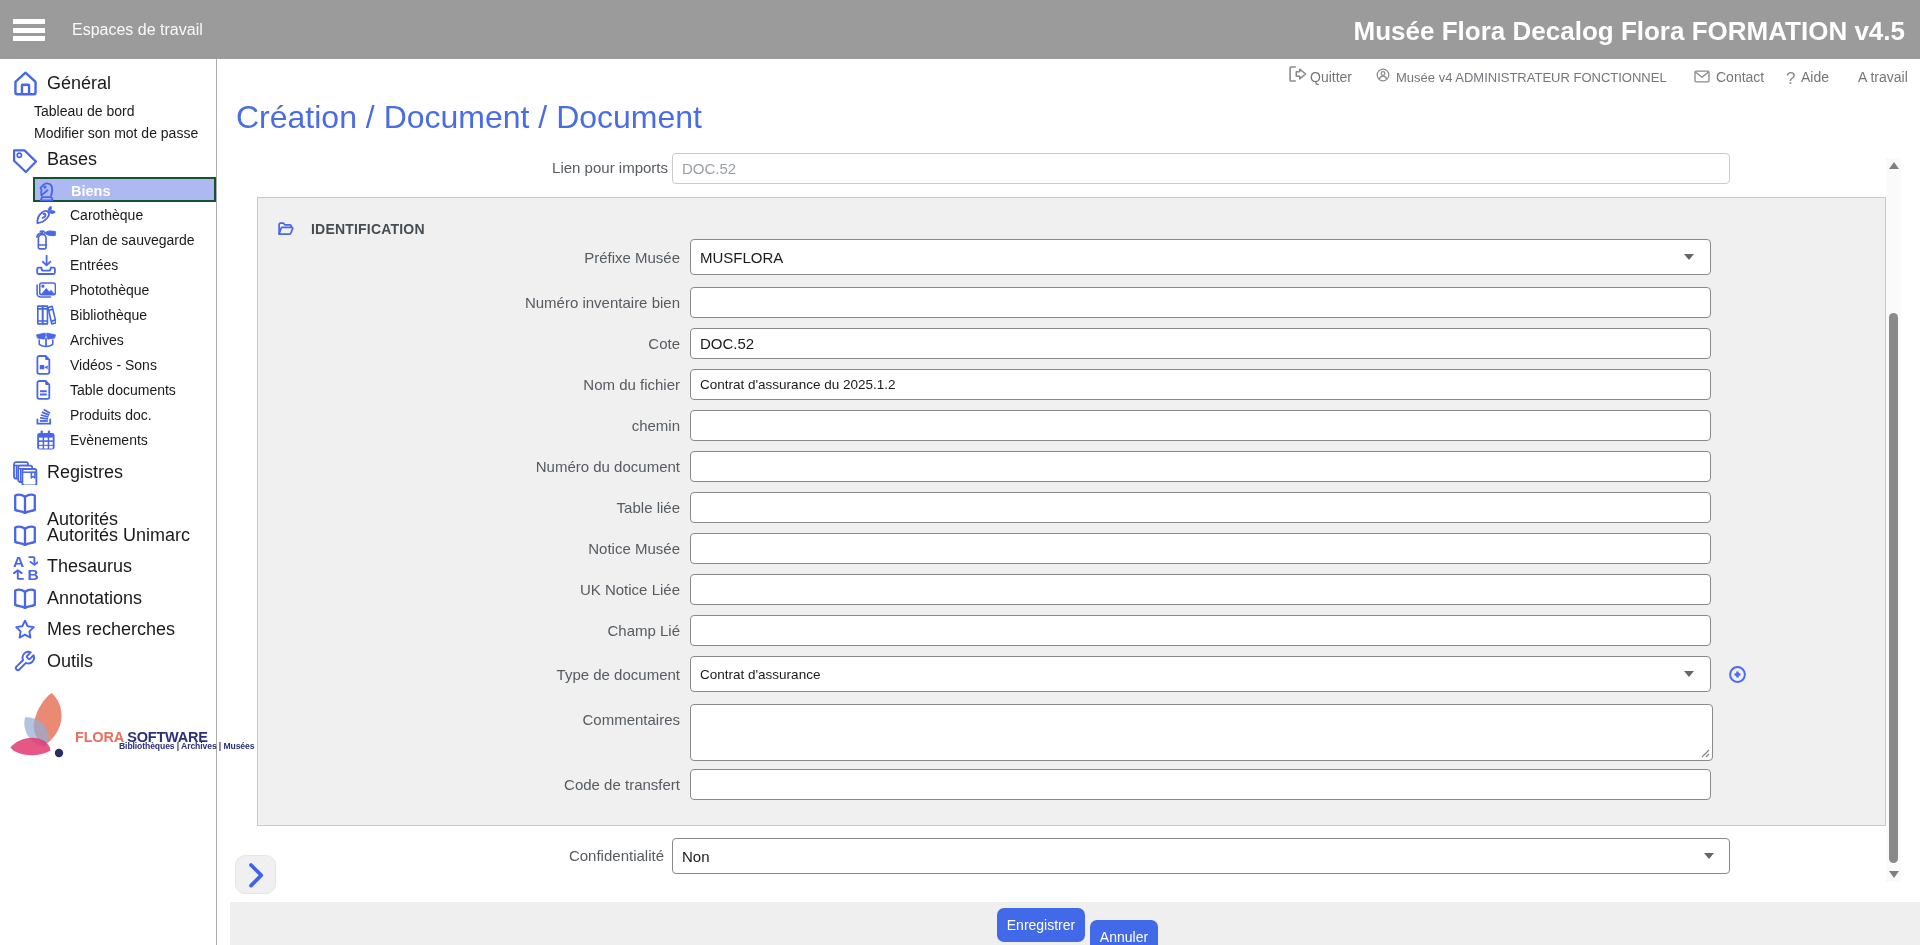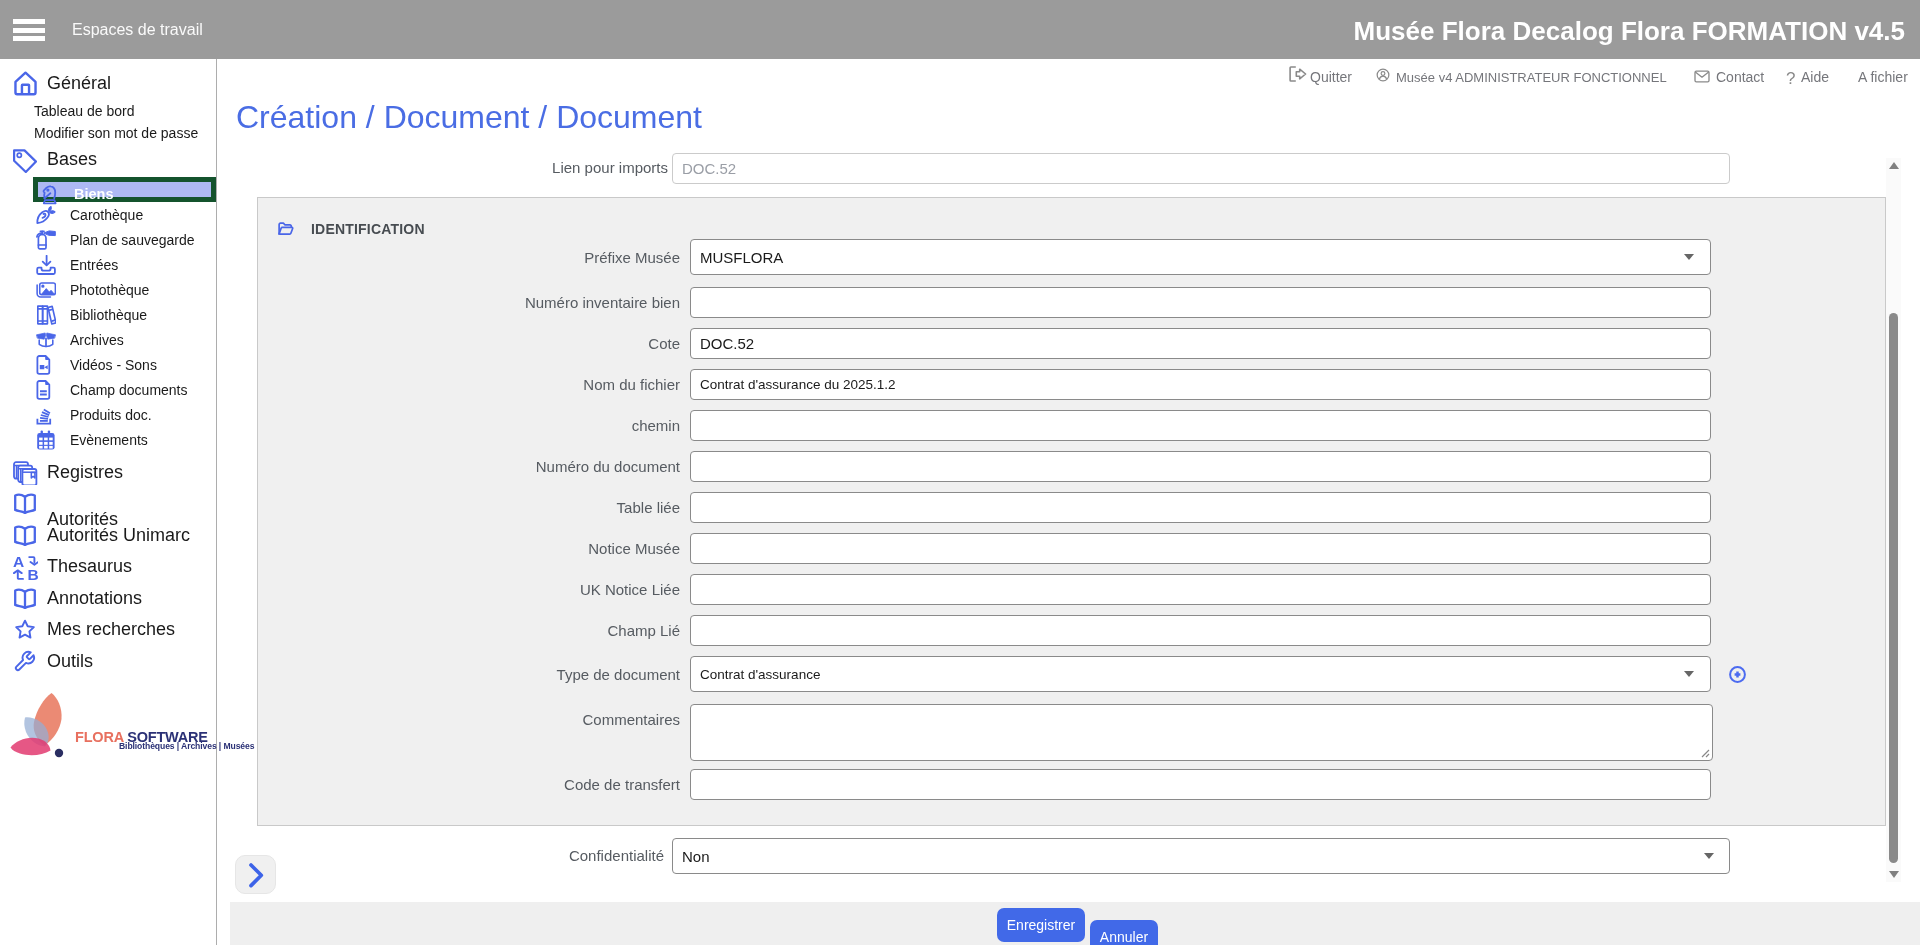--- a/index.html
+++ b/index.html
@@ -13,21 +13,21 @@
 #ws { position:absolute; left:72px; top:21px; font-size:16px; color:#fafafa; }
 #apptitle { position:absolute; right:15px; top:16px; font-size:26px; font-weight:bold; color:#fff; }
 
 
 #sidebar { position:absolute; left:0; top:59px; width:217px; height:886px; background:#fff; border-right:1px solid #adadad; }
 .snav { position:absolute; color:#1a1a1a; white-space:nowrap; }
 .g-item { font-size:18px; }
 .s-link { font-size:14px; }
 .sub { font-size:14px; }
 .icn { position:absolute; color:#4a66e8; }
-#biens-row { position:absolute; left:33px; top:177px; width:183px; height:25px; background:#aeb9f3; border:5px solid #14532d; }
+#biens-row { position:absolute; left:33px; top:177px; width:183px; height:25px; background:#aeb9f3; border:2px solid #14532d; }
 #biens-row .txt { position:absolute; left:36px; top:4px; font-size:14.5px; font-weight:bold; color:#fff; }
 .tbi { position:absolute; top:69px; font-size:14px; color:#75767b; white-space:nowrap; }
 h1 { position:absolute; left:236px; top:99px; font-size:32px; font-weight:normal; color:#4a6de4; }
 
 .lbl { position:absolute; font-size:15px; color:#565b61; text-align:right; white-space:nowrap; }
 .inp { position:absolute; background:#fff; border:1px solid #8a8a8a; border-radius:4px;
   font-size:15px; color:#1a1a1a; padding-left:9px; display:flex; align-items:center; }
 .inp.lite { border-color:#cbcbcb; color:#9a9ea6; }
 .caret { position:absolute; width:0; height:0; border-left:5px solid transparent; border-right:5px solid transparent; border-top:6px solid #666; }
 
@@ -152,21 +152,21 @@
     </svg>
   </div>
 <div class="snav sub" style="left:70px; top:352px; height:25px; display:flex; align-items:center;">Vidéos - Sons</div>
 <div class="icn" style="left:36px; top:377px; width:20px; height:25px; display:flex; align-items:center;">
     <svg width="16" height="20" viewBox="0 0 16 20" fill="none" stroke="currentColor" stroke-width="1.8" stroke-linejoin="round">
       <path d="M9.6 1 H3.2 a1.8 1.8 0 0 0 -1.8 1.8 V17 a1.8 1.8 0 0 0 1.8 1.8 h8.3 A1.8 1.8 0 0 0 13.3 17 V4.7 z"></path>
       <path d="M9.2 0.8 L13.5 5.1 H10 a0.8 0.8 0 0 1 -.8-.8 z" fill="currentColor" stroke="none"></path>
       <path d="M4 11.2 h6.8 M4 14.6 h6.8" stroke-width="2"></path>
     </svg>
   </div>
-<div class="snav sub" style="left:70px; top:377px; height:25px; display:flex; align-items:center;">Champ documents</div>
+<div class="snav sub" style="left:70px; top:377px; height:25px; display:flex; align-items:center;">Table documents</div>
 <div class="icn" style="left:36px; top:402px; width:20px; height:25px; display:flex; align-items:center;">
     <svg width="16" height="20" viewBox="0 0 16 20" fill="none" stroke="currentColor" stroke-width="1.8">
       <path d="M1.4 13.8 V18.6 H14.2 V13.8"></path>
       <path d="M3.9 15.9 H11.8"></path>
       <path d="M4.1 12.9 L12 13.9"></path>
       <path d="M4.8 10 L12.5 12"></path>
       <path d="M6 7.2 L13.2 10.2"></path>
       <path d="M7.8 4.6 L14 8.3"></path>
     </svg>
   </div>
@@ -272,21 +272,21 @@
       <path d="M5.8 18.8 c1.2-3.4 3.2-5 6.2-5 s5 1.6 6.2 5"></path>
     </svg></div>
 <div class="tbi" style="left:1396px; font-size:13px; top:70px;">Musée v4 ADMINISTRATEUR FONCTIONNEL</div>
 <div style="position:absolute; left:1694px; top:69px; color:#8a8a8a;"><svg width="16" height="13" viewBox="0 0 24 19" fill="none" stroke="currentColor" stroke-width="2" stroke-linecap="round" stroke-linejoin="round">
       <rect x="1.5" y="1.5" width="21" height="16" rx="2"></rect>
       <path d="M2.5 3 L12 10.5 L21.5 3"></path>
     </svg></div>
 <div class="tbi" style="left:1716px;">Contact</div>
 <div class="tbi" style="left:1786px; font-size:17px; color:#8a8a8a;">?</div>
 <div class="tbi" style="left:1801px;">Aide</div>
-<div class="tbi" style="left:1858px;">A fichier</div>
+<div class="tbi" style="left:1858px;">A travail</div>
 
 <h1>Création / Document / Document</h1>
 
 <div class="lbl" style="left:400px; top:159px; width:268px;">Lien pour imports</div>
 <div class="inp lite" style="left:672px; top:153px; width:1058px; height:31px;">DOC.52</div>
 
 <div id="panel"></div>
 <div id="paneltitle">IDENTIFICATION</div>
 <svg style="position:absolute; left:277px; top:221px;" width="17" height="16" viewBox="0 0 24 22" fill="none" stroke="#4a66e8" stroke-width="2.4" stroke-linecap="round" stroke-linejoin="round">
     <path d="M3 18 V4.5 a1.8 1.8 0 0 1 1.8-1.8 h4.2 l2.4 2.6 h7 a1.8 1.8 0 0 1 1.8 1.8 V8"></path>

